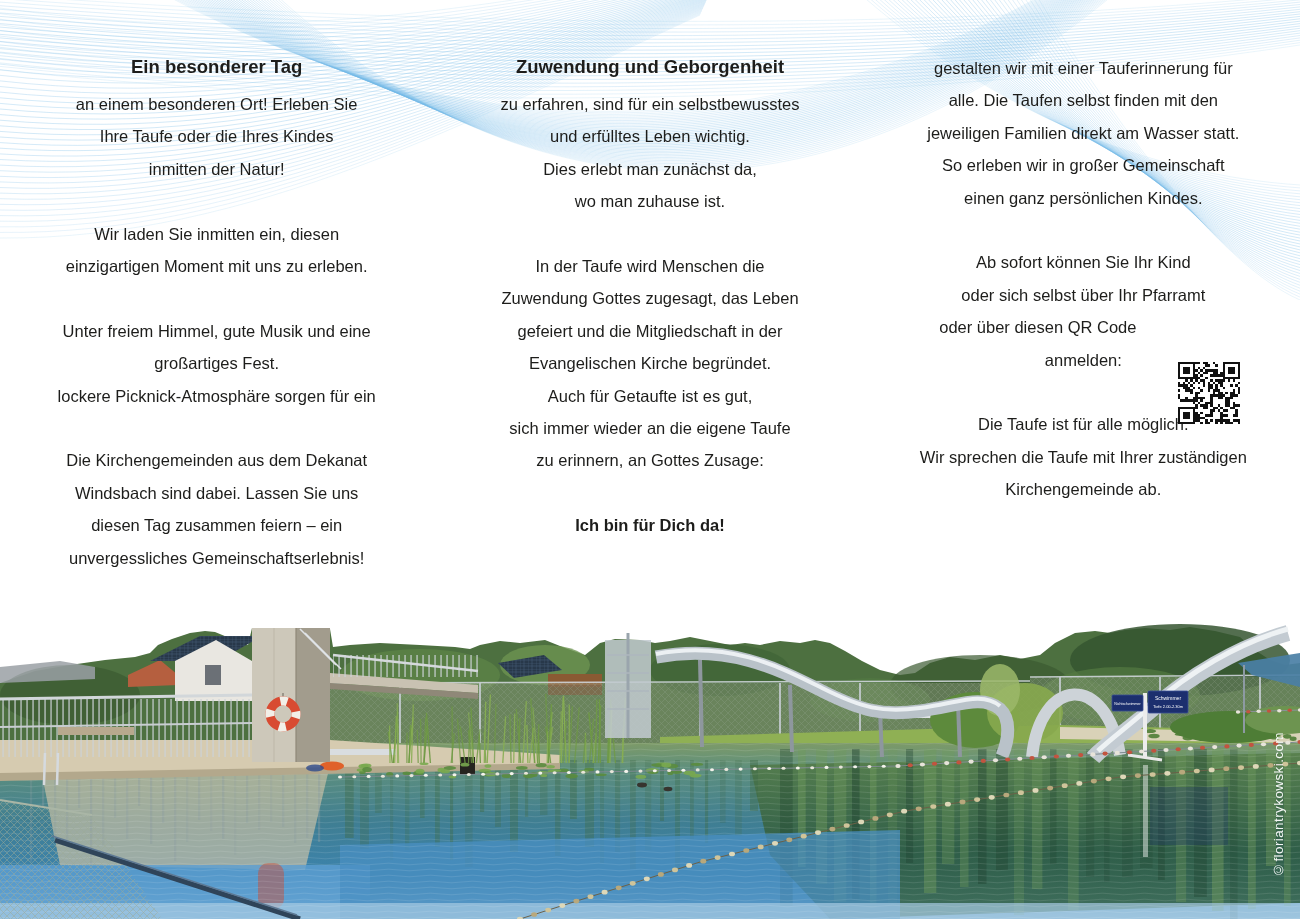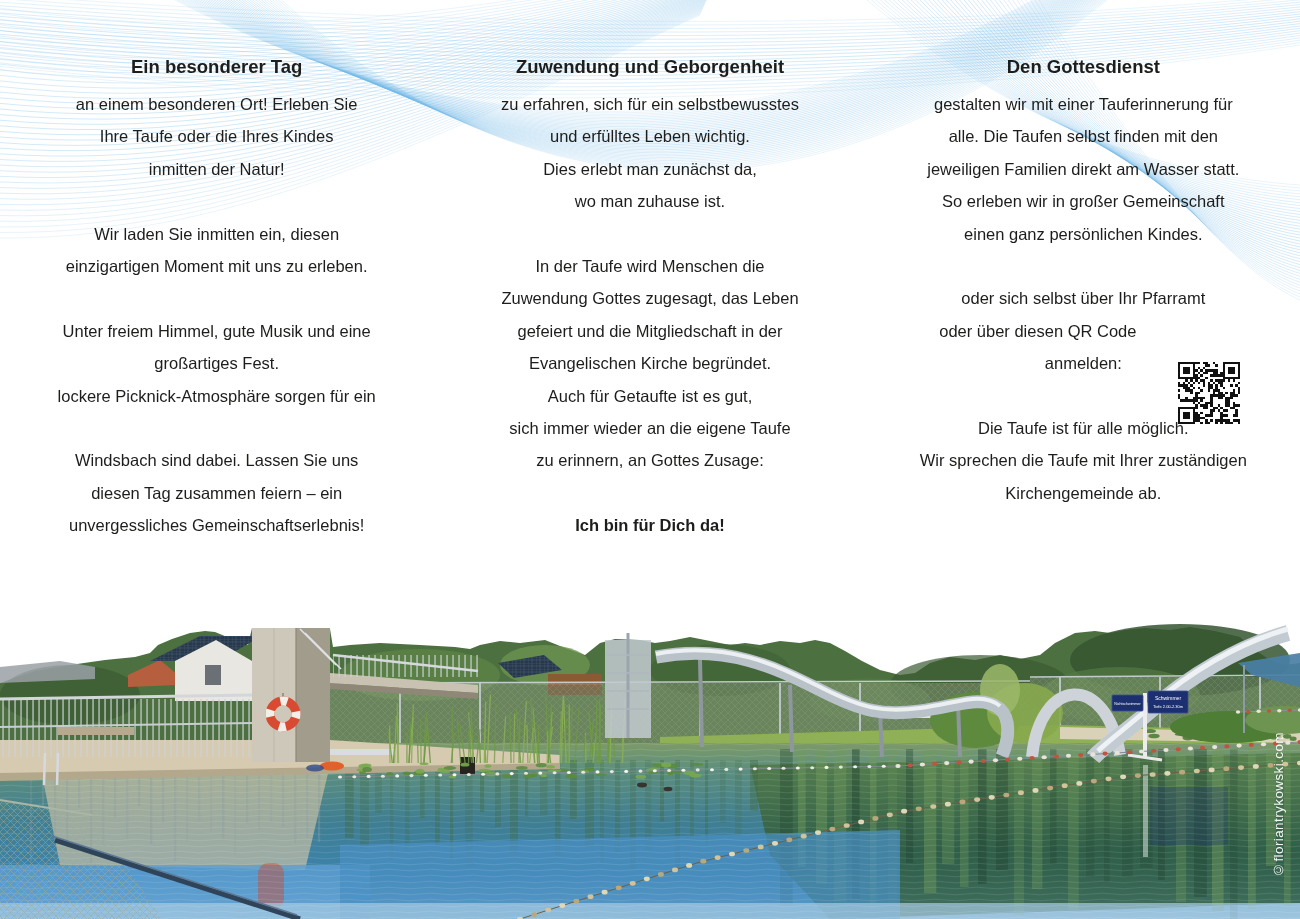--- a/index.html
+++ b/index.html
@@ -179,51 +179,52 @@
       <span class="line">Ihre Taufe oder die Ihres Kindes</span>
       <span class="line">inmitten der Natur!</span>
       <span class="line"></span>
       <span class="line">Wir laden Sie inmitten ein, diesen</span>
       <span class="line">einzigartigen Moment mit uns zu erleben.</span>
       <span class="line"></span>
       <span class="line">Unter freiem Himmel, gute Musik und eine</span>
       <span class="line">großartiges Fest.</span>
       <span class="line">lockere Picknick-Atmosphäre sorgen für ein</span>
       <span class="line"></span>
+      <span class="line">Die Kirchengemeinden aus dem Dekanat</span>
       <span class="line">Windsbach sind dabei. Lassen Sie uns</span>
       <span class="line">diesen Tag zusammen feiern – ein</span>
       <span class="line">unvergessliches Gemeinschaftserlebnis!</span>
     </div>
 
     <div class="col">
       <h2>Zuwendung und Geborgenheit</h2>
-      <span class="line">zu erfahren, sich für ein selbstbewusstes</span>
+      <span class="line">zu erfahren, sind für ein selbstbewusstes</span>
       <span class="line">und erfülltes Leben wichtig.</span>
       <span class="line">Dies erlebt man zunächst da,</span>
       <span class="line">wo man zuhause ist.</span>
       <span class="line"></span>
       <span class="line">In der Taufe wird Menschen die</span>
       <span class="line">Zuwendung Gottes zugesagt, das Leben</span>
       <span class="line">gefeiert und die Mitgliedschaft in der</span>
       <span class="line">Evangelischen Kirche begründet.</span>
       <span class="line">Auch für Getaufte ist es gut,</span>
       <span class="line">sich immer wieder an die eigene Taufe</span>
       <span class="line">zu erinnern, an Gottes Zusage:</span>
       <span class="line"></span>
       <span class="line bold">Ich bin für Dich da!</span>
     </div>
 
     <div class="col">
-      <h2>Den Gottesdienst</h2>
       <span class="line">gestalten wir mit einer Tauferinnerung für</span>
       <span class="line">alle. Die Taufen selbst finden mit den</span>
       <span class="line">jeweiligen Familien direkt am Wasser statt.</span>
       <span class="line">So erleben wir in großer Gemeinschaft</span>
       <span class="line">einen ganz persönlichen Kindes.</span>
       <span class="line"></span>
+      <span class="line">Ab sofort können Sie Ihr Kind</span>
       <span class="line">oder sich selbst über Ihr Pfarramt</span>
       <span class="line shift">oder über diesen QR Code</span>
       <span class="line">anmelden:</span>
       <span class="line"></span>
       <span class="line">Die Taufe ist für alle möglich.</span>
       <span class="line">Wir sprechen die Taufe mit Ihrer zuständigen</span>
       <span class="line">Kirchengemeinde ab.</span>
     </div>
   </div>
 

